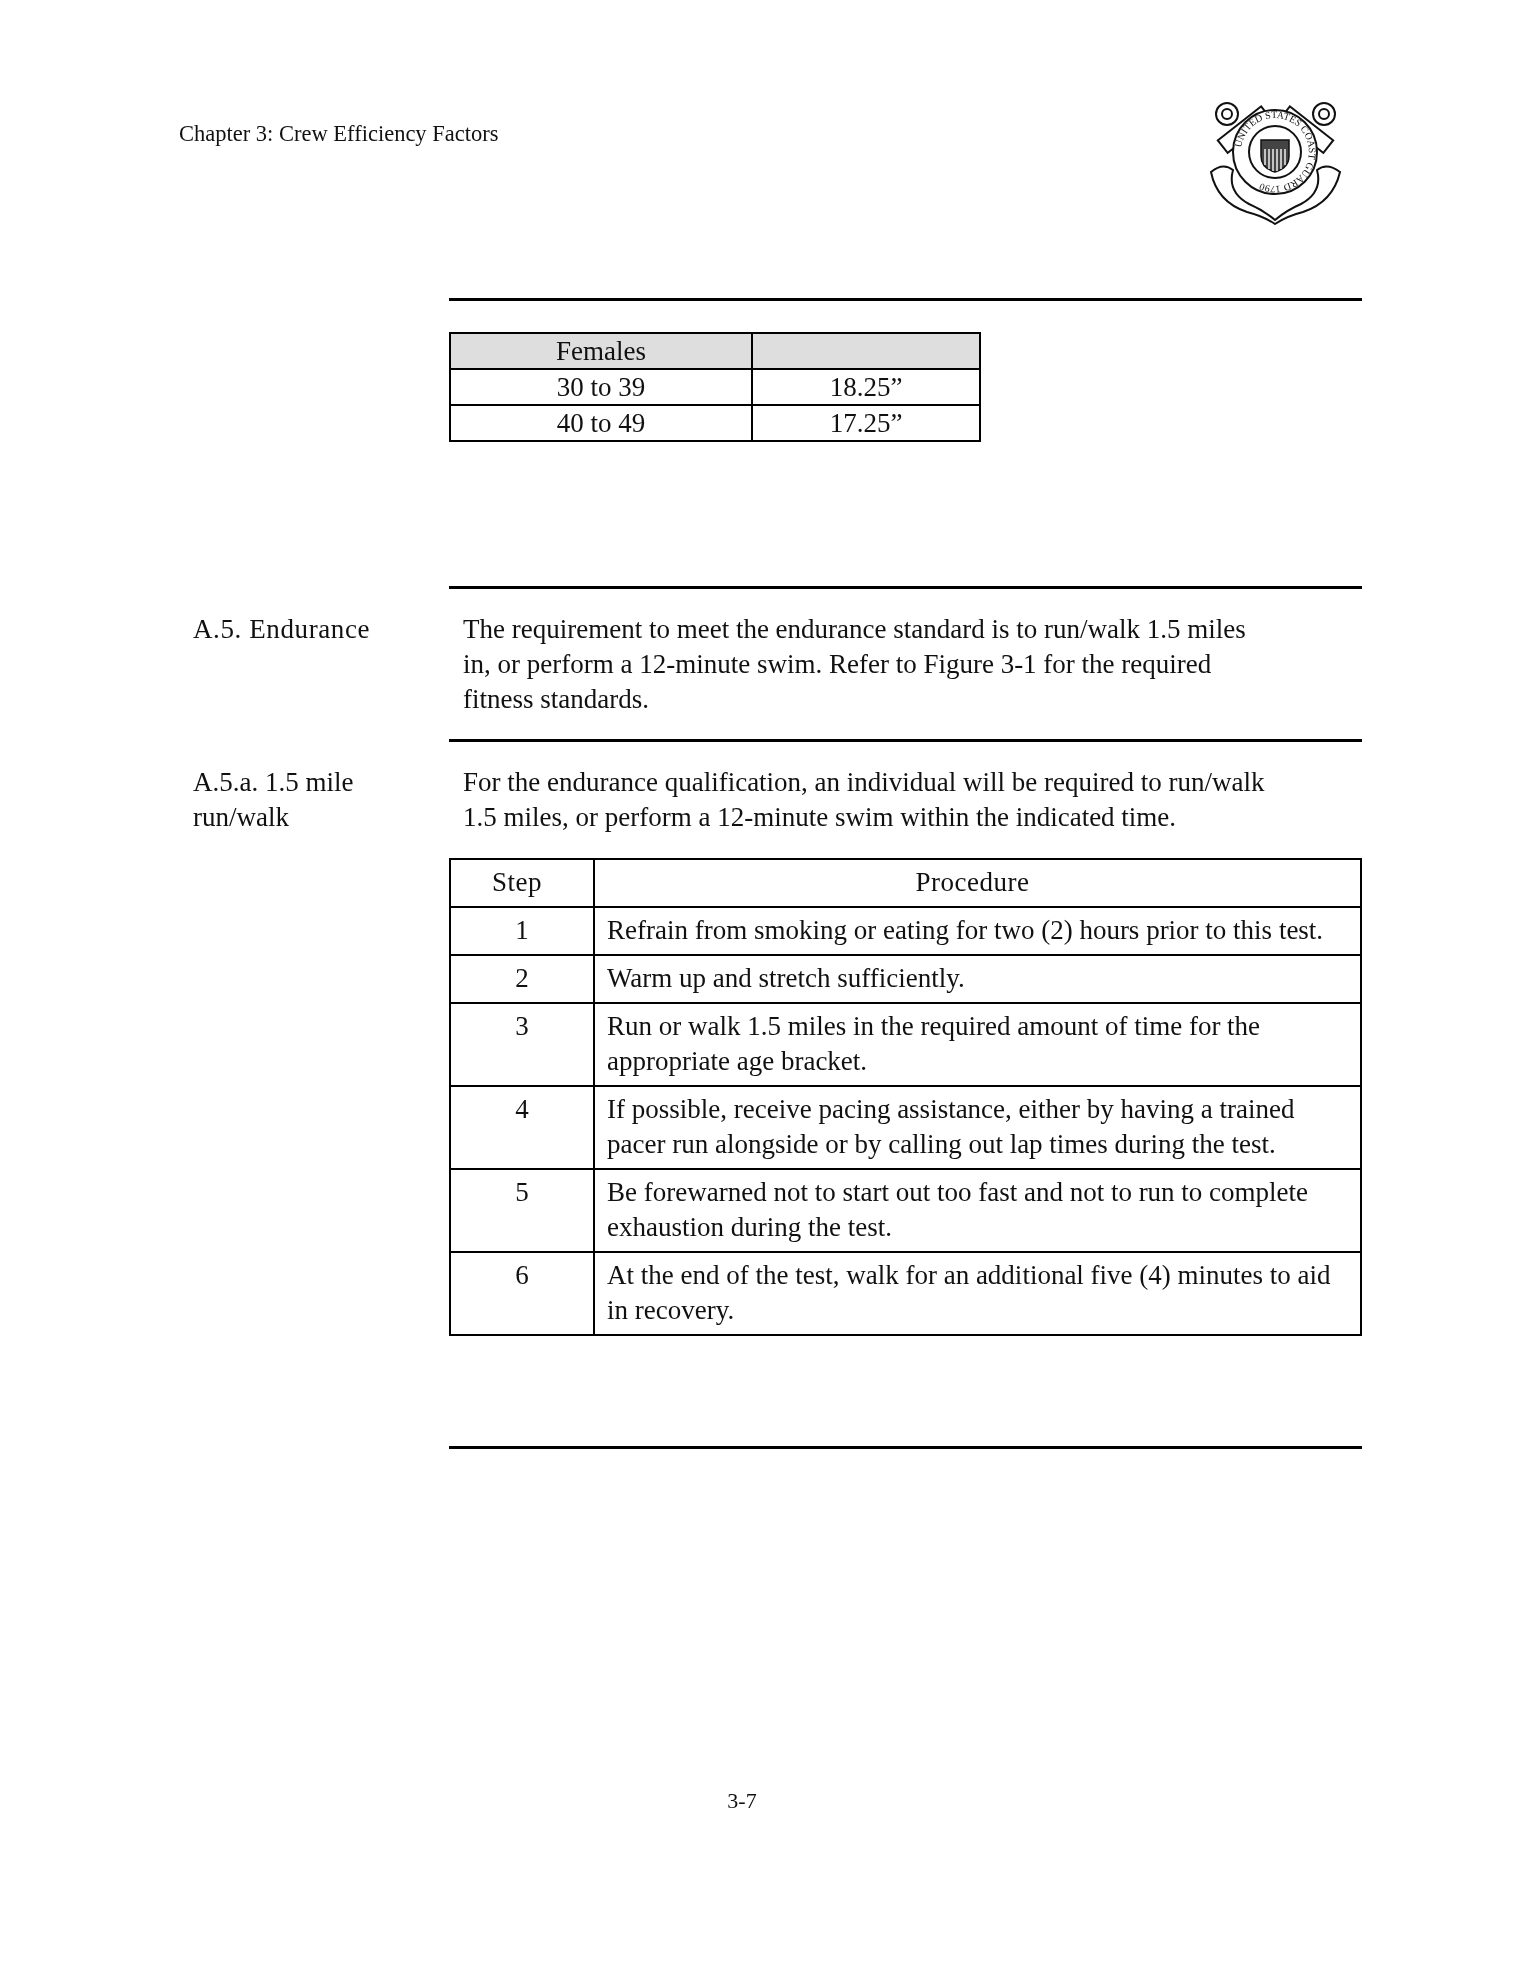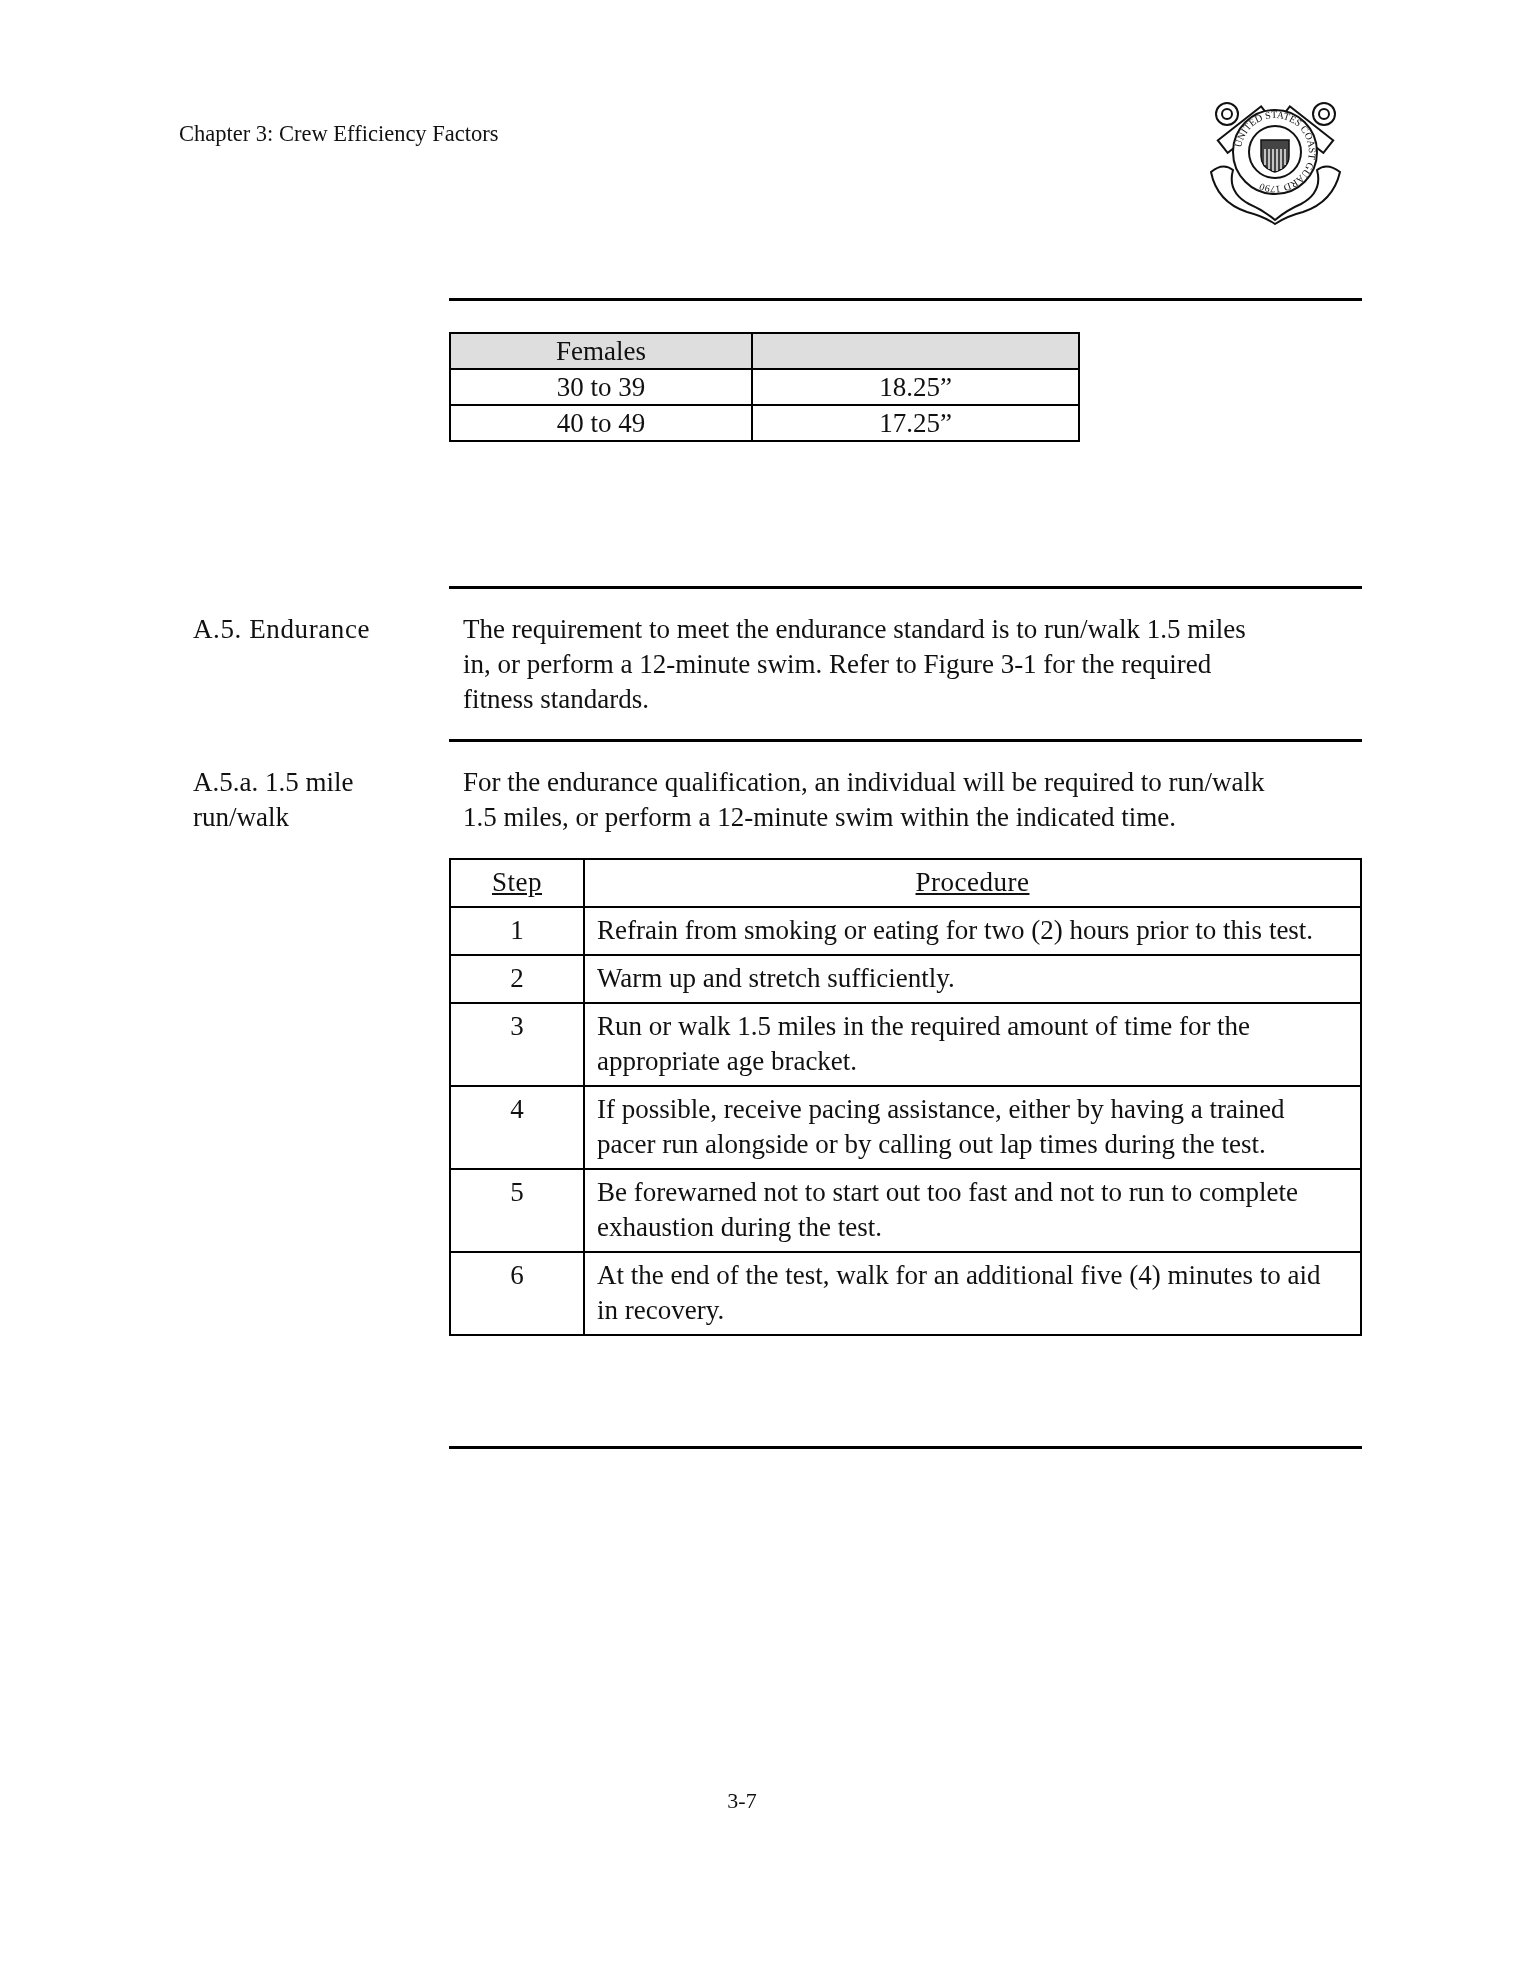--- a/index.html
+++ b/index.html
@@ -3,29 +3,29 @@
 <meta charset="utf-8">
 <style>
   html, body { margin: 0; padding: 0; background: #ffffff; }
   body { width: 1530px; height: 1980px; position: relative; overflow: hidden;
          font-family: "Liberation Serif", "DejaVu Serif", serif; color: #111; }
   .abs { position: absolute; }
   .chapter { left: 179px; top: 121px; font-size: 22.5px; white-space: nowrap; }
   .logo { left: 1203px; top: 92px; width: 145px; height: 134px; }
   .rule { position: absolute; left: 449px; width: 913px; height: 0; border-top: 3px solid #000; }
   table { border-collapse: collapse; position: absolute; }
-  .ftable { left: 449px; top: 332px; width: 631px; }
+  .ftable { left: 449px; top: 332px; width: 532px; }
   .ftable td { border: 2.5px solid #000; text-align: center; font-size: 27px; height: 34px; padding: 0; line-height: 34px; }
   .ftable tr.head td { background: #dedede; }
   .ftable td.c1 { width: 300px; }
   .label { font-size: 27px; line-height: 35px; }
   .para { font-size: 27px; line-height: 35px; width: 900px; }
   .ptable { left: 449px; top: 858px; width: 913px; }
   .ptable td, .ptable th { border: 2.5px solid #000; font-size: 27px; line-height: 35px; vertical-align: top; padding: 5px 12px 6px 12px; font-weight: normal; }
-  .ptable th { text-align: center; padding: 5px 0 6px 0; letter-spacing: 0.5px; text-decoration: underline; }
+  .ptable th { text-align: center; padding: 5px 10px 6px 0; letter-spacing: 0.5px; }
   .ptable td.step { text-align: center; width: 132px; padding-left: 0; padding-right: 0; }
   .pageno { left: 720px; top: 1788px; font-size: 22px; width: 44px; text-align: center; }
 </style>
 </head>
 <body>
 
 <div class="abs chapter">Chapter 3:  Crew Efficiency Factors</div>
 
 <div class="abs logo">
   <svg width="145" height="134" viewBox="0 0 145 134">

